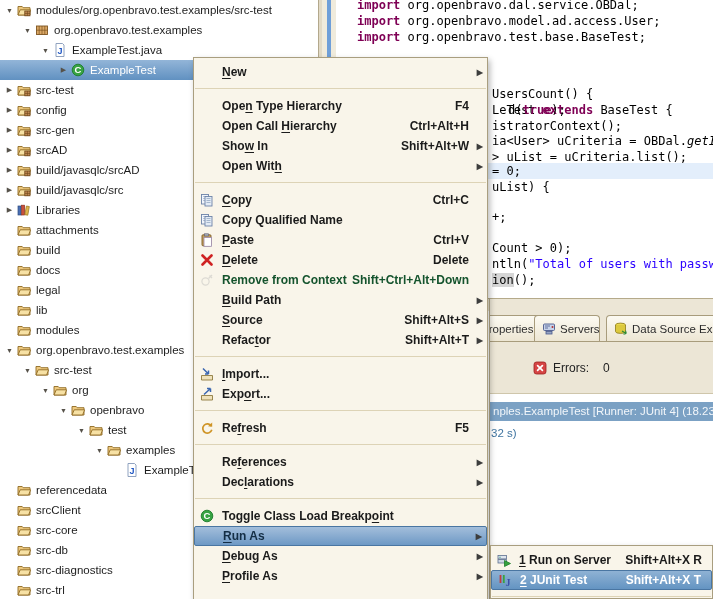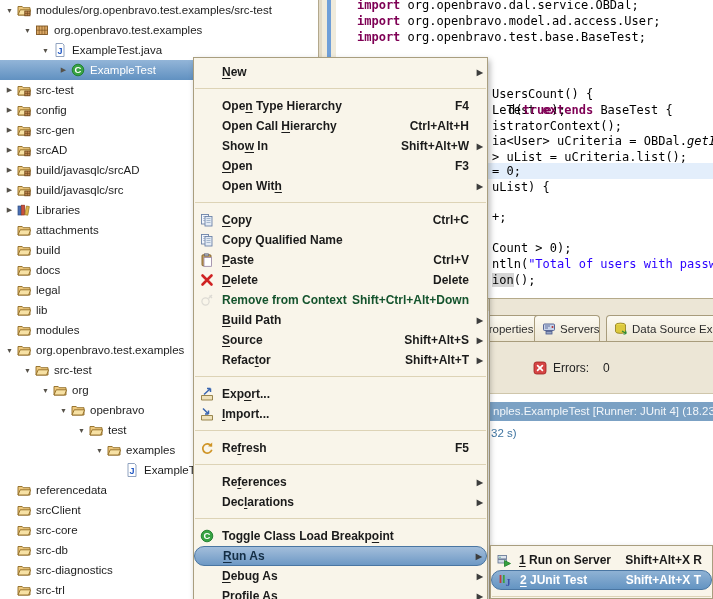--- a/index.html
+++ b/index.html
@@ -65,21 +65,21 @@
   .mi{height:20px;box-sizing:border-box;display:flex;align-items:center;
       padding:0 4px 0 6px;font-size:12px;color:#1b1b1b;white-space:nowrap;font-weight:bold;}
   .micon{flex:none;width:16px;height:14px;margin-right:6px;}
   .micon svg{width:14px;height:14px;}
   .mlabel{flex:1;overflow:hidden;}
   .msc{flex:none;margin-right:6px;}
   .marr{flex:none;width:8px;text-align:right;font-size:8px;color:#3d3d3d;}
   .mi.dis{color:#14532d;}
   .mi.dis .micon{opacity:.4;filter:grayscale(1);}
   .mi.hl{background:linear-gradient(#a3bedb,#6e99c5);border:1px solid #4a76a2;
-         border-radius:10px;color:#142e45;}
+         border-radius:2px;color:#142e45;}
   .smi.hl{background:linear-gradient(#8fb2d4,#6494c2);border:1px solid #4a76a2;color:#fff;}
   .msep{height:1px;background:#ddd3b6;margin:6px 1px 7px 1px;}
   u{text-decoration:underline;text-underline-offset:2px;}
   #defs{position:absolute;width:0;height:0;overflow:hidden;}
 </style>
 </head>
 <body>
 
 <svg id="defs" xmlns="http://www.w3.org/2000/svg">
   <symbol id="i-folder" viewBox="0 0 14 14">
@@ -486,26 +486,20 @@
       <span class="marr"></span>
     </div>
     <div class="mi">
       <span class="micon"></span>
       <span class="mlabel">Sho<u>w</u> In</span>
       <span class="msc">Shift+Alt+W</span>
       <span class="marr">▶</span>
     </div>
     <div class="mi">
       <span class="micon"></span>
-      <span class="mlabel"><u>O</u>pen</span>
-      <span class="msc">F3</span>
-      <span class="marr"></span>
-    </div>
-    <div class="mi">
-      <span class="micon"></span>
       <span class="mlabel">Open Wit<u>h</u></span>
       <span class="msc"></span>
       <span class="marr">▶</span>
     </div>
     <div class="msep"></div>
     <div class="mi">
       <span class="micon"><svg class="">
           <use href="#i-copy"></use>
         </svg></span>
       <span class="mlabel"><u>C</u>opy</span>
@@ -558,31 +552,31 @@
     </div>
     <div class="mi">
       <span class="micon"></span>
       <span class="mlabel">Refac<u>t</u>or</span>
       <span class="msc">Shift+Alt+T</span>
       <span class="marr">▶</span>
     </div>
     <div class="msep"></div>
     <div class="mi">
       <span class="micon"><svg class="">
+          <use href="#i-import"></use>
+        </svg></span>
+      <span class="mlabel"><u>I</u>mport...</span>
+      <span class="msc"></span>
+      <span class="marr"></span>
+    </div>
+    <div class="mi">
+      <span class="micon"><svg class="">
           <use href="#i-export"></use>
         </svg></span>
       <span class="mlabel">Exp<u>o</u>rt...</span>
-      <span class="msc"></span>
-      <span class="marr"></span>
-    </div>
-    <div class="mi">
-      <span class="micon"><svg class="">
-          <use href="#i-import"></use>
-        </svg></span>
-      <span class="mlabel"><u>I</u>mport...</span>
       <span class="msc"></span>
       <span class="marr"></span>
     </div>
     <div class="msep"></div>
     <div class="mi">
       <span class="micon"><svg class="">
           <use href="#i-refresh"></use>
         </svg></span>
       <span class="mlabel">Re<u>f</u>resh</span>
       <span class="msc">F5</span>

